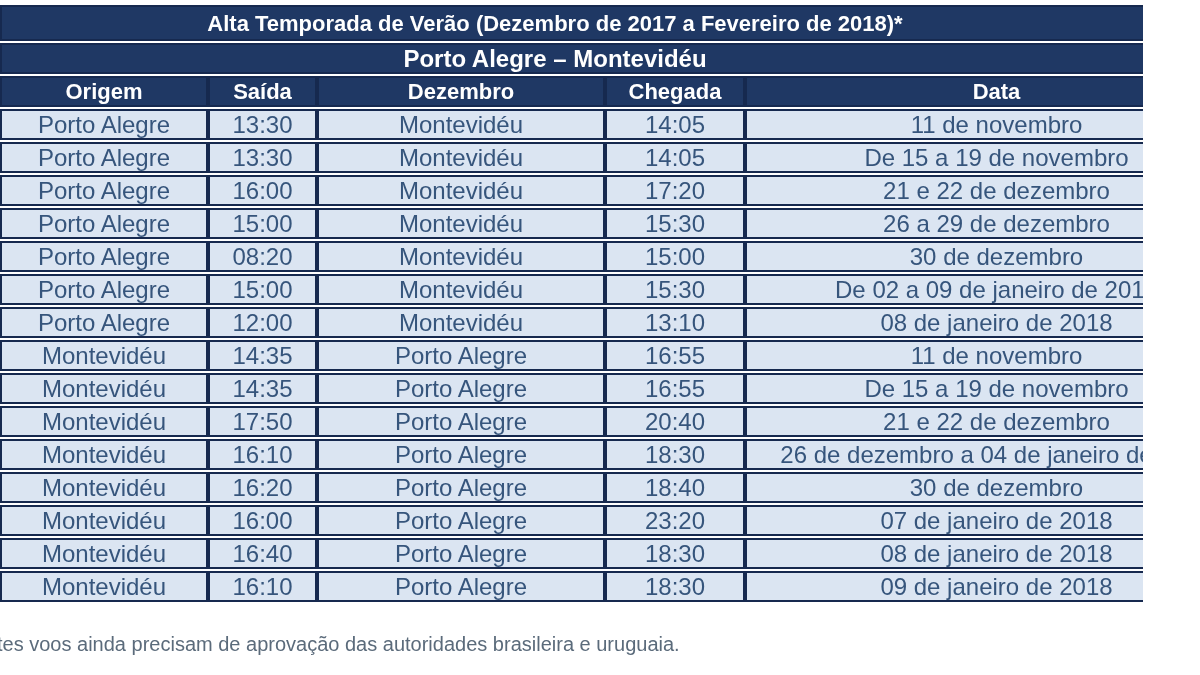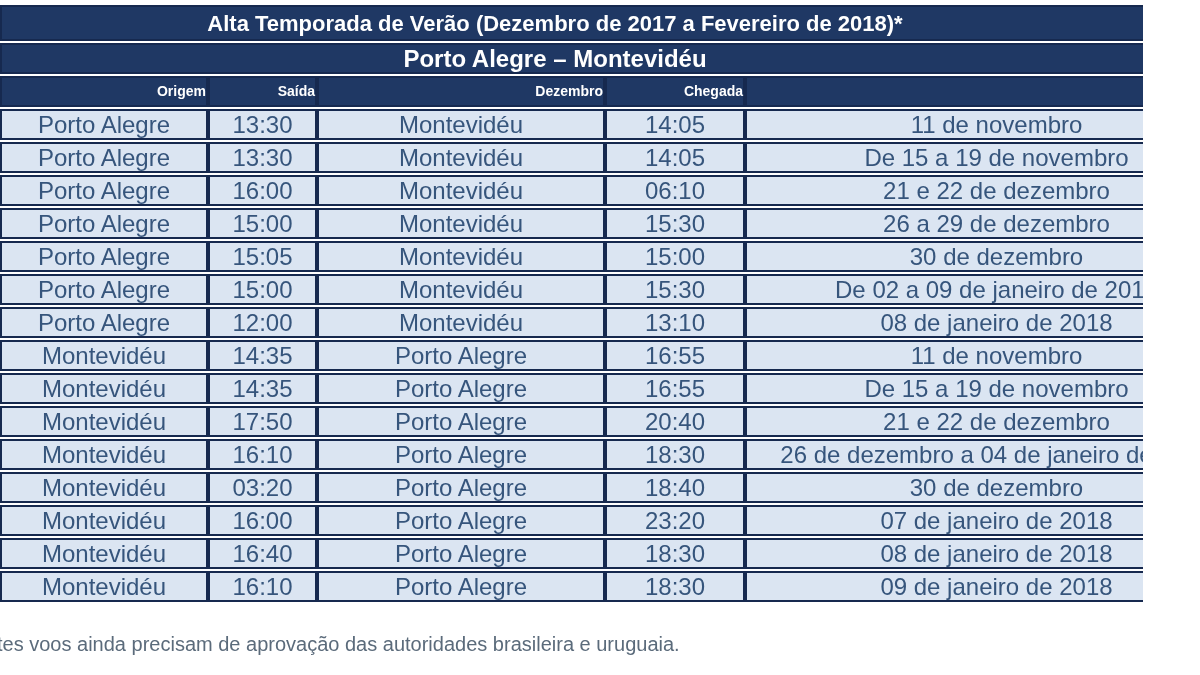--- a/index.html
+++ b/index.html
@@ -52,23 +52,22 @@
     font-size: 22px;
     height: 36px;
     padding-right: 138px;     
   }
   table.schedule tr.subtitle-row td {
     font-size: 24px;
     height: 30px;
     padding-right: 138px;
   }
   table.schedule tr.colhead-row th {
-    font-size: 14px;
+    font-size: 22px;
     height: 30px;
-    text-align: right;
   }
   .footnote {
     position: absolute;
     left: 0;
     top: 632px;
     margin-left: -3px;        
     color: var(--footnote-text);
     font-size: 20px;
     line-height: 24px;
     white-space: nowrap;
@@ -114,33 +113,33 @@
           <td>Porto Alegre</td>
           <td>13:30</td>
           <td>Montevidéu</td>
           <td>14:05</td>
           <td>De 15 a 19 de novembro</td>
         </tr>
         <tr>
           <td>Porto Alegre</td>
           <td>16:00</td>
           <td>Montevidéu</td>
-          <td>06:10</td>
+          <td>17:20</td>
           <td>21 e 22 de dezembro</td>
         </tr>
         <tr>
           <td>Porto Alegre</td>
           <td>15:00</td>
           <td>Montevidéu</td>
           <td>15:30</td>
           <td>26 a 29 de dezembro</td>
         </tr>
         <tr>
           <td>Porto Alegre</td>
-          <td>15:05</td>
+          <td>08:20</td>
           <td>Montevidéu</td>
           <td>15:00</td>
           <td>30 de dezembro</td>
         </tr>
         <tr>
           <td>Porto Alegre</td>
           <td>15:00</td>
           <td>Montevidéu</td>
           <td>15:30</td>
           <td>De 02 a 09 de janeiro de 2018</td>
@@ -175,21 +174,21 @@
         </tr>
         <tr>
           <td>Montevidéu</td>
           <td>16:10</td>
           <td>Porto Alegre</td>
           <td>18:30</td>
           <td>26 de dezembro a 04 de janeiro de 2018</td>
         </tr>
         <tr>
           <td>Montevidéu</td>
-          <td>03:20</td>
+          <td>16:20</td>
           <td>Porto Alegre</td>
           <td>18:40</td>
           <td>30 de dezembro</td>
         </tr>
         <tr>
           <td>Montevidéu</td>
           <td>16:00</td>
           <td>Porto Alegre</td>
           <td>23:20</td>
           <td>07 de janeiro de 2018</td>

